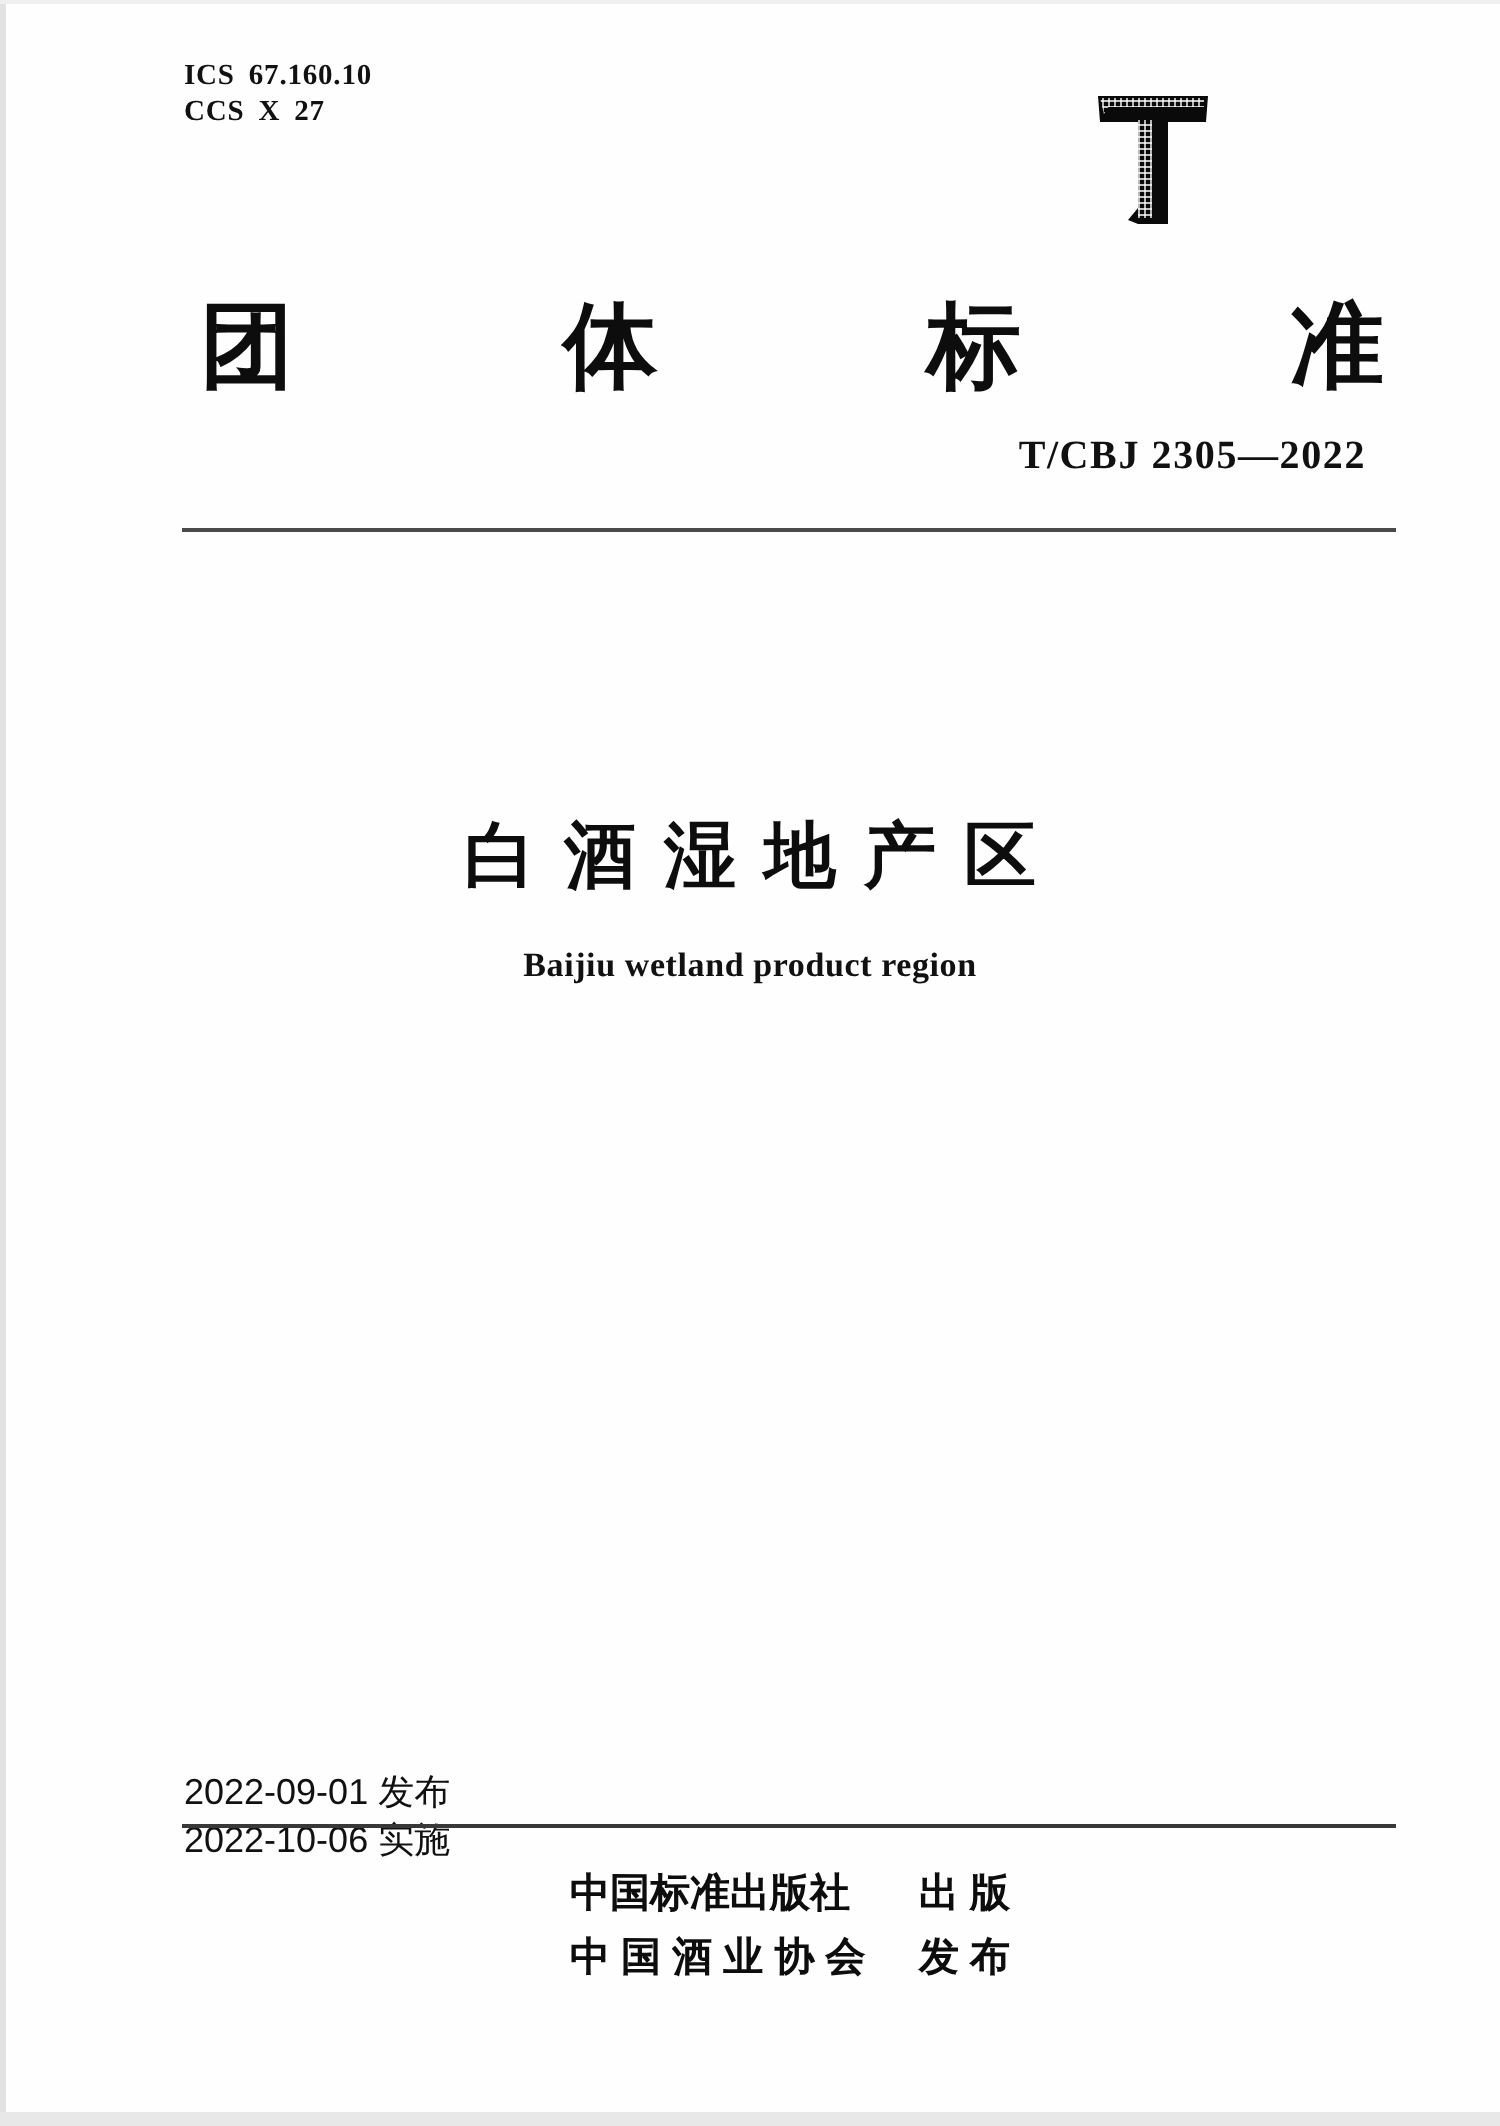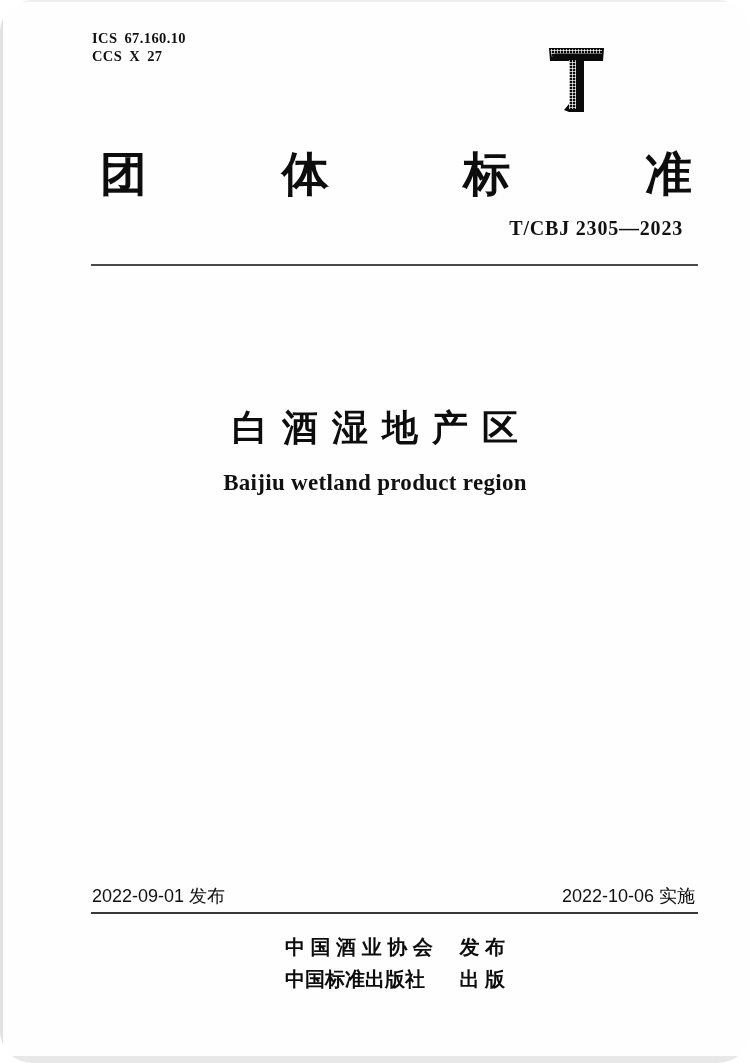--- a/index.html
+++ b/index.html
@@ -8,21 +8,20 @@
     background: #ffffff;
     font-family: "Liberation Sans", sans-serif;
   }
   .page {
     position: relative;
     width: 750px;
     height: 1063px;
     background: #fefefe;
     overflow: hidden;
     color: #111;
-    border-radius: 32px;
   }
   
   .edge-left   { position:absolute; left:0; top:0; width:3px; height:100%; background:#e2e2e2; }
   .edge-top    { position:absolute; left:0; top:0; width:100%; height:2px; background:#efefef; }
   .edge-bottom { position:absolute; left:0; bottom:0; width:100%; height:7px; background:#e8e8e8; }
 
   .ics-block {
     position: absolute;
     left: 92px;
     top: 29px;
@@ -94,36 +93,37 @@
   }
 
   .title-en {
     position: absolute;
     left: 0;
     top: 472px;
     width: 100%;
     text-align: center;
     font-family: "Liberation Serif", serif;
     font-weight: bold;
-    font-size: 23px;
+    font-size: 17px;
     letter-spacing: 0.3px;
     line-height: 22px;
   }
 
   .date-row {
     position: absolute;
     left: 92px;
     right: 55px;
     top: 884px;
     display: flex;
     justify-content: space-between;
     font-size: 18px;
     font-weight: 500;
     line-height: 24px;
     font-stretch: condensed;
+    flex-direction: column;
   }
 
   .publishers {
     position: absolute;
     left: 285px;
     top: 935px;
     width: 220px;
     font-size: 20px;
     font-weight: 600;
     line-height: 24px;
@@ -169,39 +169,39 @@
     </svg>
   </div>
 
   <div class="standard-type-row">
     <span>团</span>
     <span>体</span>
     <span>标</span>
     <span>准</span>
   </div>
 
-  <div class="standard-number">T/CBJ 2305—2023</div>
+  <div class="standard-number">T/CBJ 2305—2022</div>
 
   <div class="rule rule-top"></div>
 
   <div class="title-cn">白酒湿地产区</div>
 
   <div class="title-en">Baijiu wetland product region</div>
 
   <div class="date-row">
     <span>2022-09-01 发布</span>
     <span>2022-10-06 实施</span>
   </div>
 
   <div class="rule rule-bottom"></div>
 
   <div class="publishers">
+    <div class="publisher-row">
+      <span>中国标准出版社</span>
+      <span>出 版</span>
+    </div>
     <div class="publisher-row">
       <span>中 国 酒 业 协 会</span>
       <span>发 布</span>
     </div>
-    <div class="publisher-row">
-      <span>中国标准出版社</span>
-      <span>出 版</span>
-    </div>
   </div>
 
 </div>
 
 </body></html>

